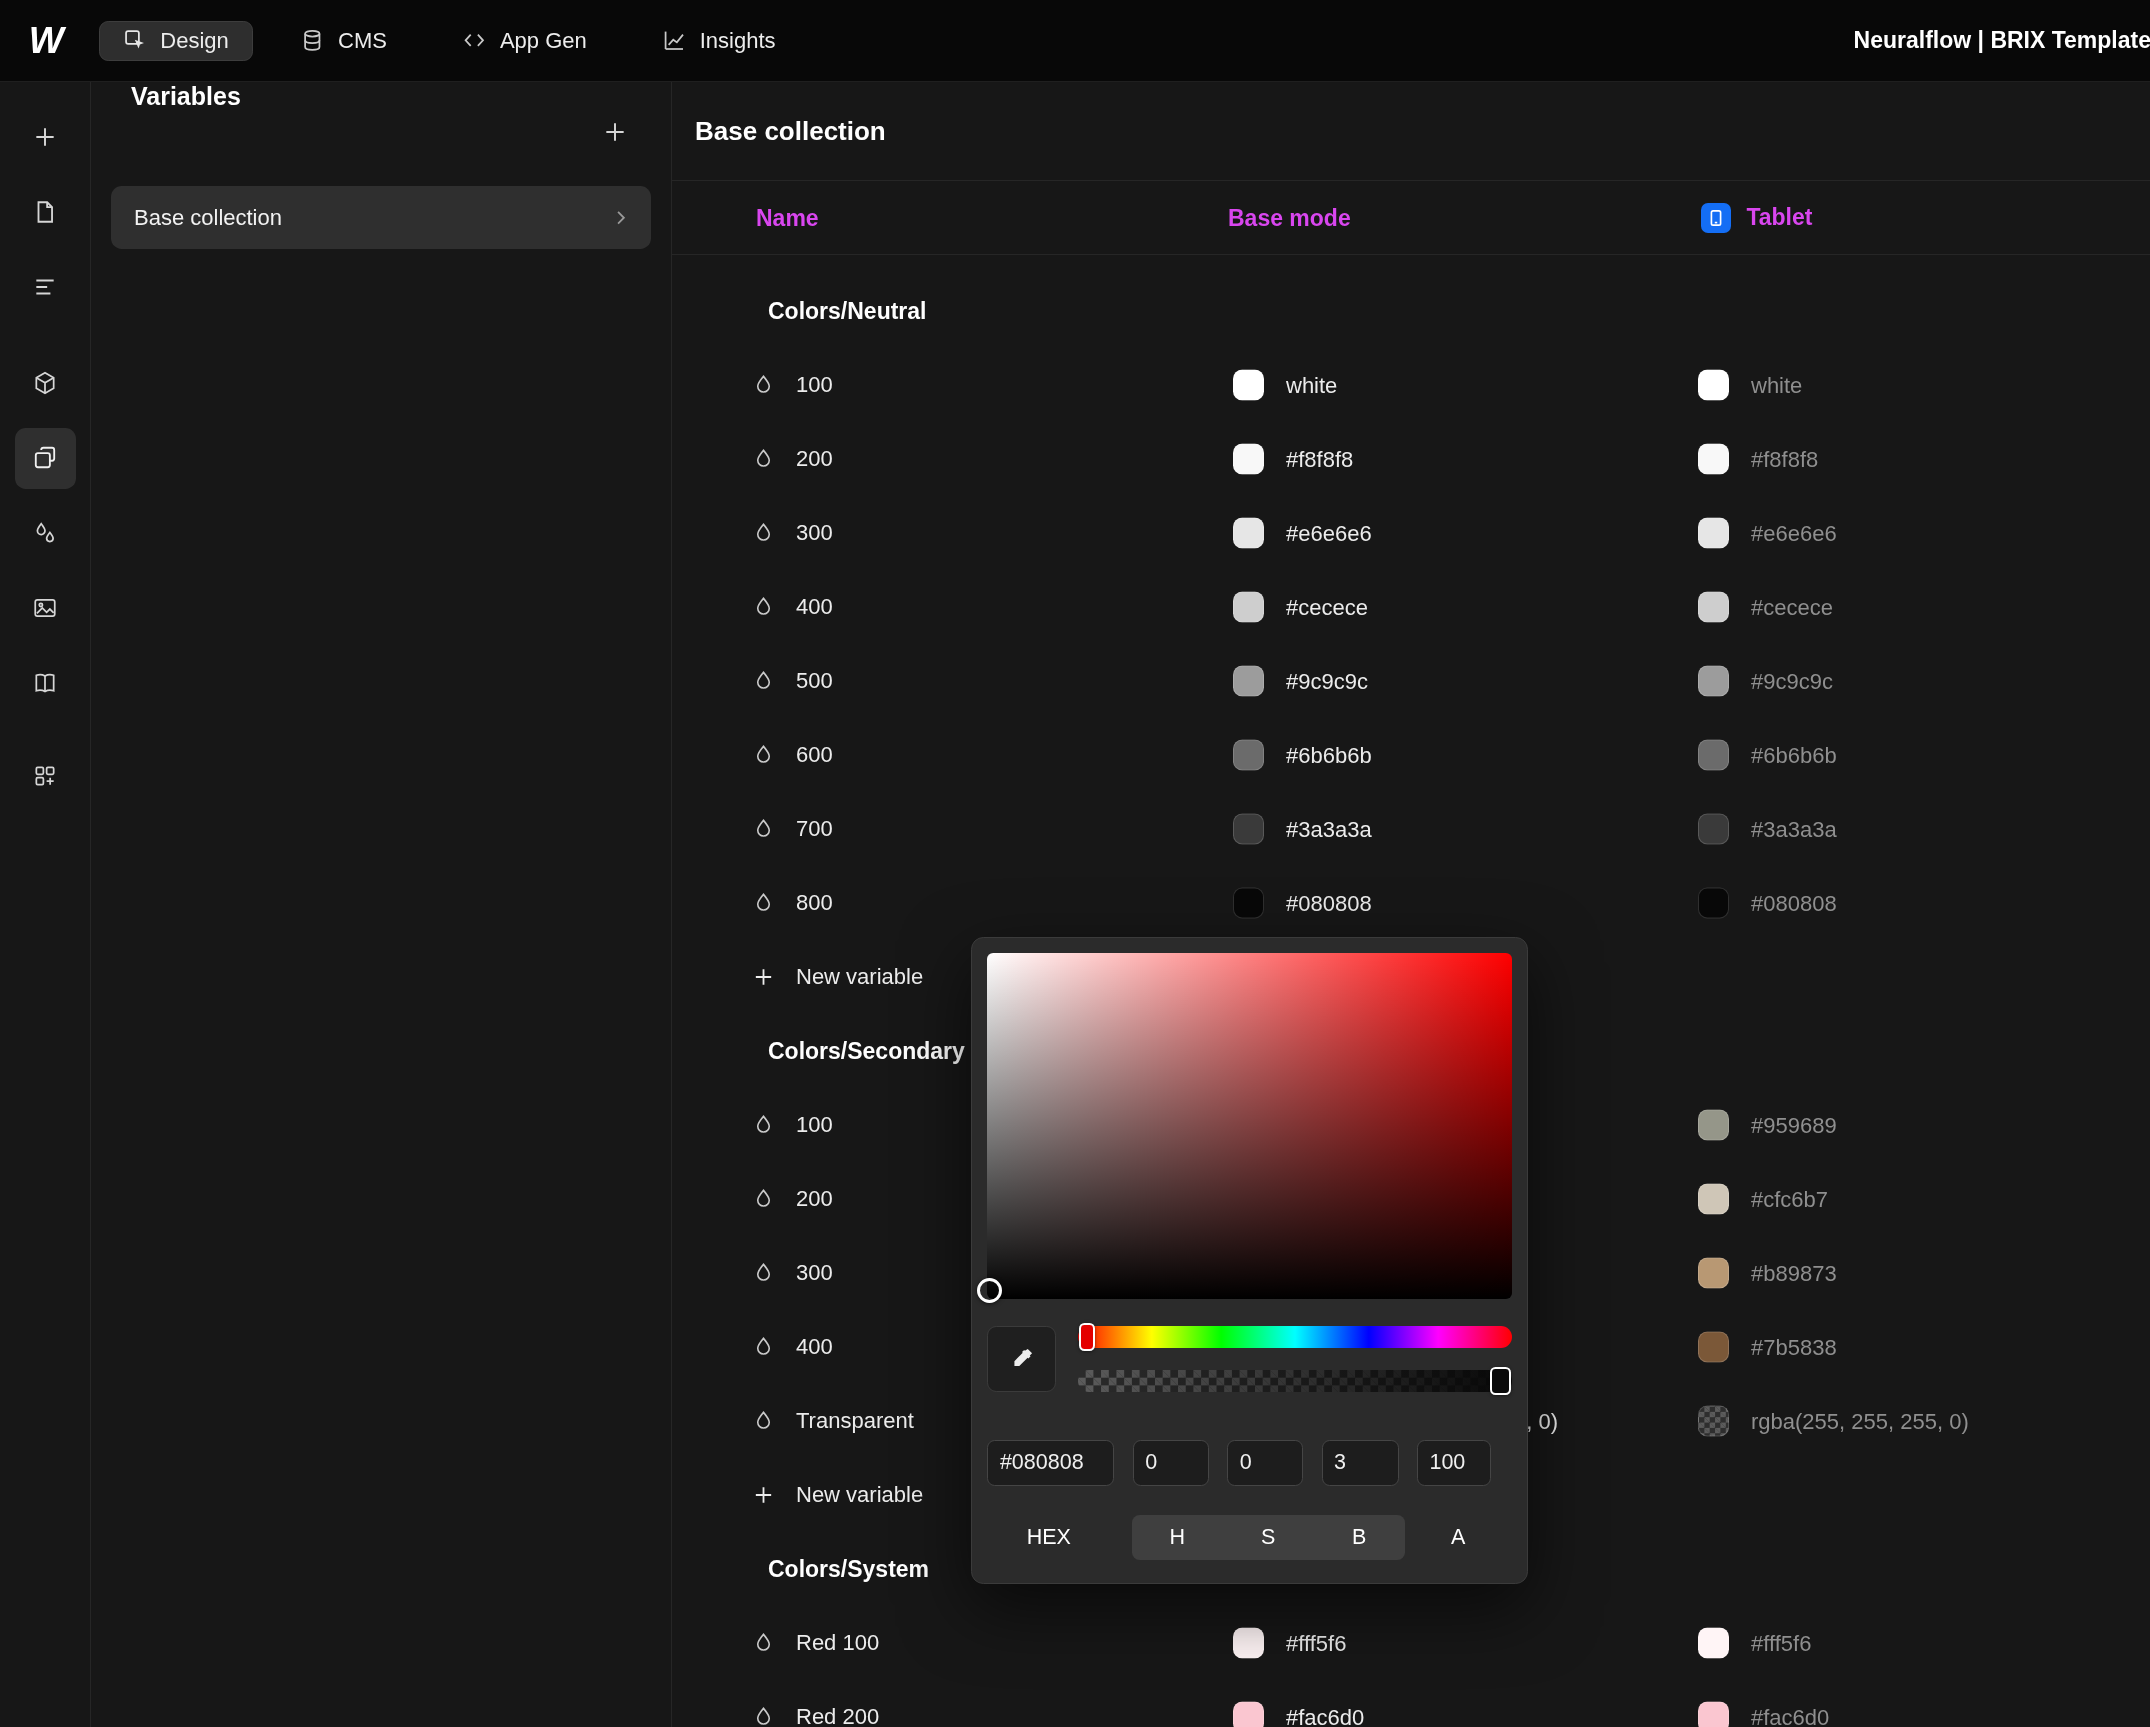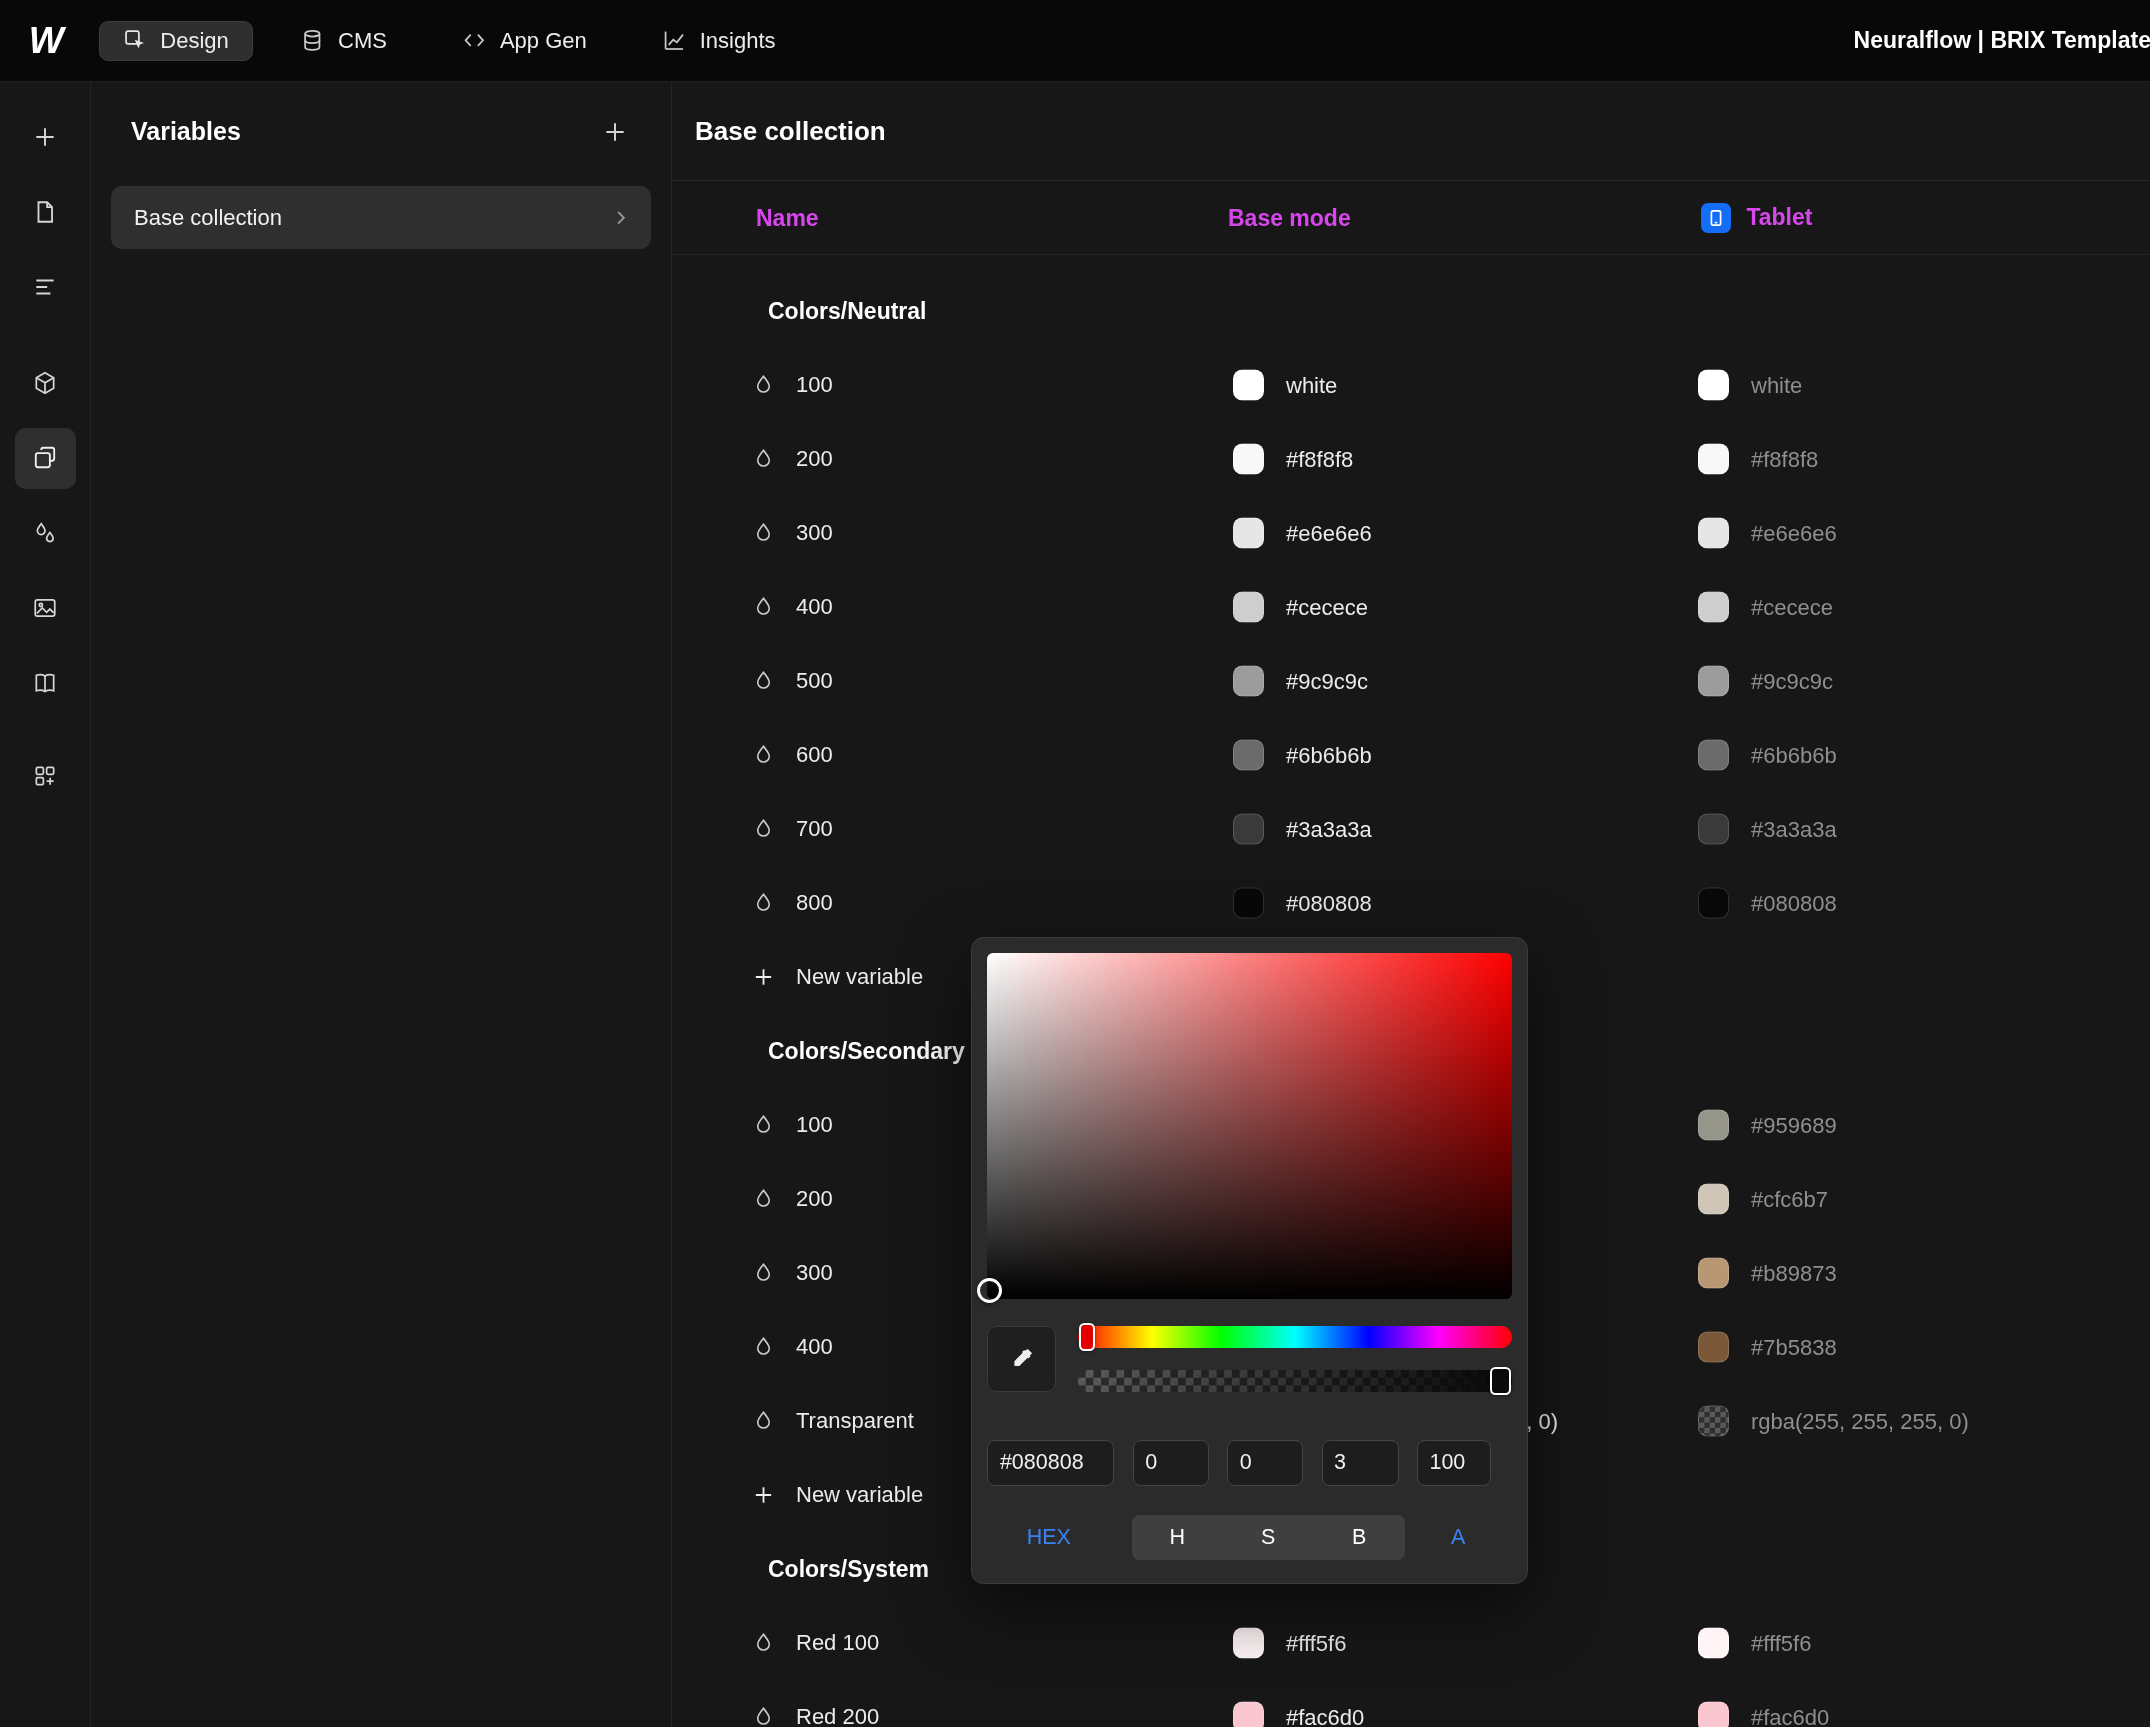--- a/index.html
+++ b/index.html
@@ -38,21 +38,21 @@
   .rail-item {
     width: 61px; height: 61px; border-radius: 10.7px; display: flex; align-items: center;
     justify-content: center; margin-bottom: 14px; cursor: pointer;
   }
   .rail-item.active { background: #2f2f2f; }
   .rail-item.gap-a { margin-top: 21.5px; }
   .rail-item.gap-b { margin-top: 18.4px; }
 
   
   .panel { width: 581px; border-right: 0.8px solid #262626; flex: none; }
-  .panel-header { height: 99px; display: flex; align-items: center; justify-content: space-between; padding: 0 43px 0 40px; }
+  .panel-header { height: 99px; display: flex; justify-content: space-between; padding: 0 43px 0 40px; }
   .panel-title { font-size: 25px; font-weight: bold; color: #fff; }
   .icon-btn { background: none; border: none; cursor: pointer; display: flex; align-items: center; justify-content: center; }
   .collection-item {
     margin: 5.4px 20px 0; height: 63px; background: #2f2f2f; border-radius: 10.7px;
     display: flex; align-items: center; justify-content: space-between; padding: 0 20px 0 23px;
     font-size: 22px; color: #f2f2f2; cursor: pointer;
   }
 
   
   .main { flex: 1; position: relative; min-width: 0; }
@@ -143,21 +143,21 @@
   .field {
     height: 46px; background: #1d1d1d; border: 0.8px solid #454545; border-radius: 7.7px;
     color: #f0f0f0; font-size: 21.5px; padding: 0 11.5px; font-family: "Liberation Sans", sans-serif;
     outline: none;
   }
   .w-hex { width: 127px; }
   .w-n { width: 76px; }
   .w-b { width: 77px; }
   .w-a { width: 74px; }
   .modes { display: flex; align-items: center; margin-top: 29px; font-size: 21.5px; }
-  .mode { height: 45px; display: flex; align-items: center; justify-content: center; color: #3b82f6; cursor: pointer; }
+  .mode { height: 45px; display: flex; align-items: center; justify-content: center; color: #ffffff; cursor: pointer; }
   .mode-hex { width: 123px; }
   .mode-a { width: 107px; }
   .mode-pill {
     width: 273px; height: 45px; margin-left: 21.5px; background: #3f3f3f; border-radius: 7.7px;
     display: flex;
   }
   .mode-pill .seg { flex: 1; display: flex; align-items: center; justify-content: center; color: #fff; cursor: pointer; }
 </style>
 </head>
 <body>

